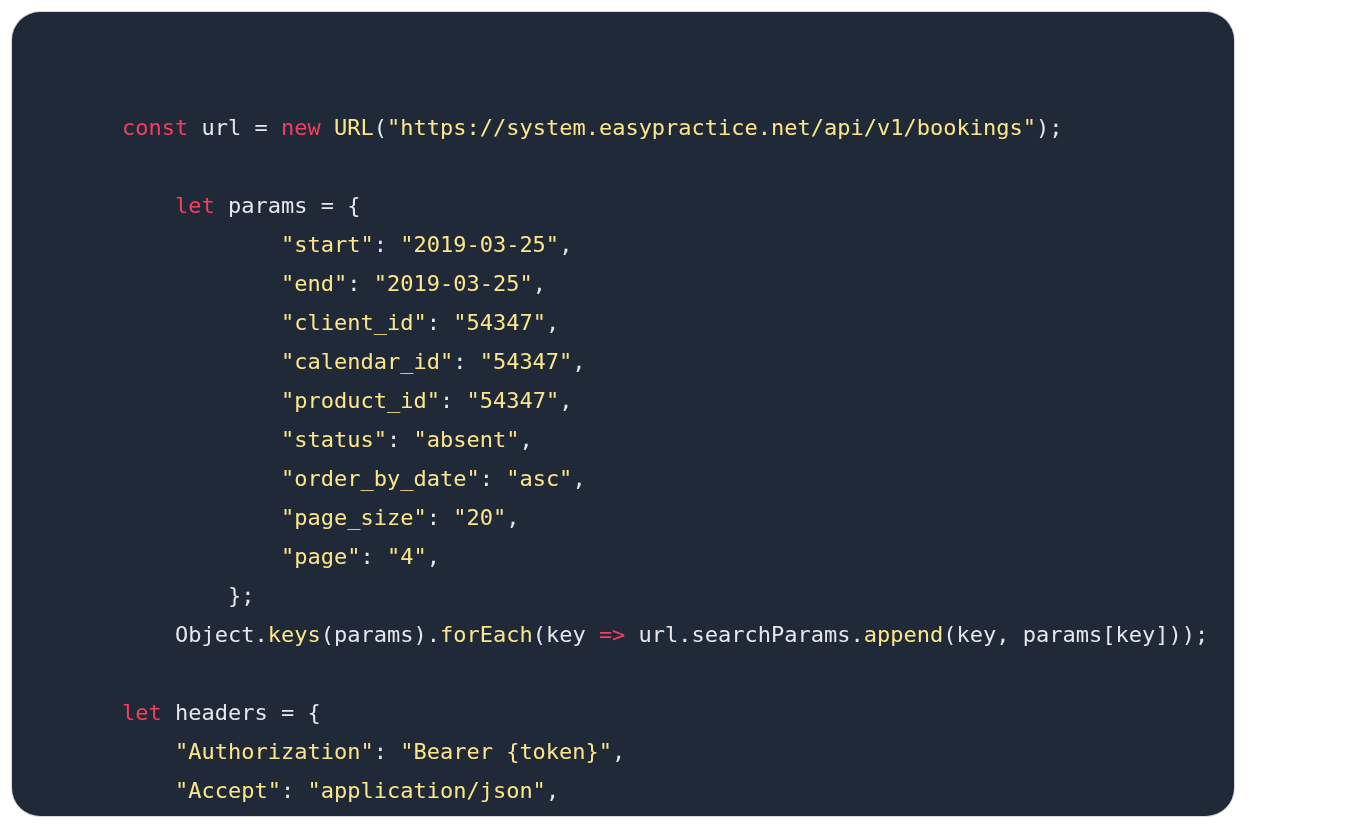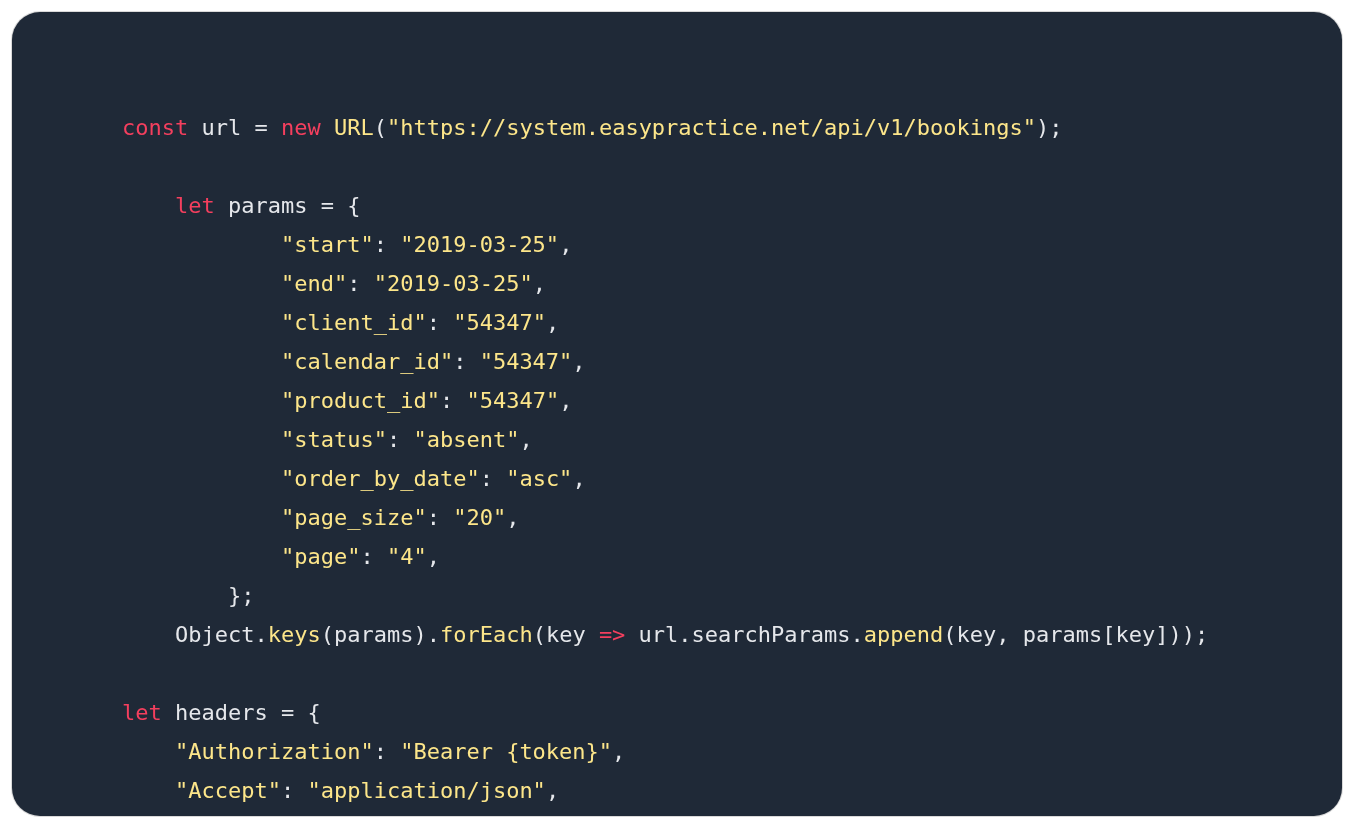--- a/index.html
+++ b/index.html
@@ -1,16 +1,16 @@
 <!DOCTYPE html>
 <html><head>
 <meta charset="utf-8">
 <style>
   html,body{margin:0;padding:0;width:1354px;height:828px;background:#ffffff;font-family:ui-monospace,Menlo,Consolas,"Liberation Mono",monospace;}
-  .frame{position:relative;box-sizing:border-box;margin:12px;width:1330px;height:804px;border-radius:28px;background:#1f2937;overflow:hidden;box-shadow:0 0 0 1px rgba(0,0,0,.15);}
+  .frame{position:relative;box-sizing:border-box;margin:12px;width:1222px;height:804px;border-radius:28px;background:#1f2937;overflow:hidden;box-shadow:0 0 0 1px rgba(0,0,0,.15);}
   pre.code{margin:0;padding:96px 0 0 110px;font-size:22px;line-height:39px;white-space:pre;color:#e5e7eb;font-weight:500;letter-spacing:0px;}
   .tok-k{color:#f43f5e;} 
   .tok-id{color:#e5e7eb;} 
   .tok-fn{color:#fde68a;} 
   .tok-s{color:#fde68a;}  
   .tok-p{color:#e5e7eb;}  
   .tok-op{color:#e5e7eb;}
 </style>
 </head>
 <body>

